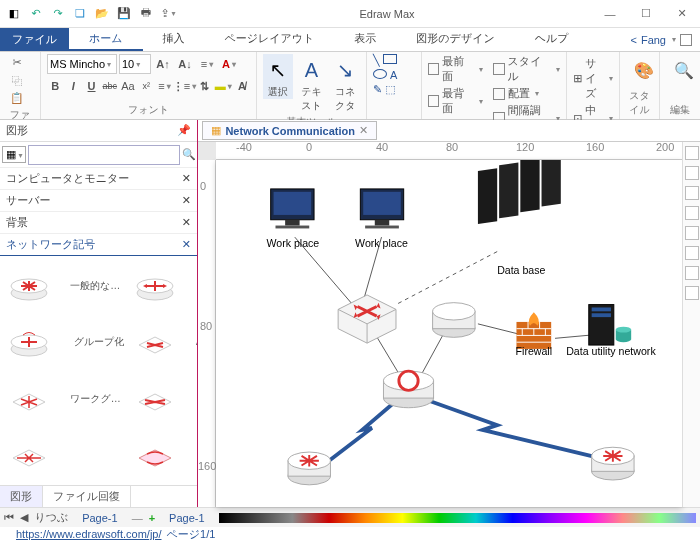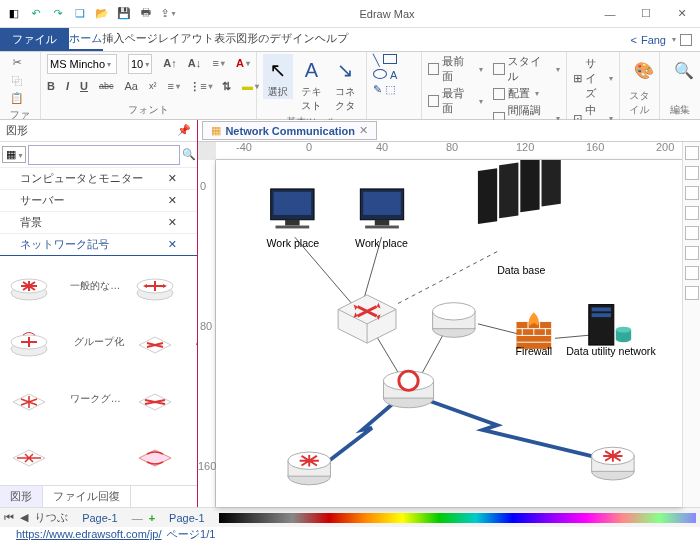--- a/index.html
+++ b/index.html
@@ -5,49 +5,49 @@
 *{margin:0;padding:0;box-sizing:border-box;font-family:"MS UI Gothic","Meiryo",sans-serif;font-size:11px}
 body{width:700px;height:541px;background:#f0f0f0;overflow:hidden;position:relative}
 .titlebar{height:28px;background:#fff;display:flex;align-items:center;padding:0 4px;border-bottom:1px solid #e0e0e0}
 .qat{display:flex;gap:2px;align-items:center}
 .qat-btn{width:20px;height:20px;display:flex;align-items:center;justify-content:center;cursor:pointer}
 .title{flex:1;text-align:center;color:#555}
 .win-controls{display:flex;gap:8px}
 .win-btn{width:28px;height:20px;display:flex;align-items:center;justify-content:center;cursor:pointer;color:#666}
 .tabs-row{height:24px;background:#fff;display:flex;align-items:stretch;border-bottom:1px solid #d0d0d0}
 .file-tab{background:#2a5699;color:#fff;padding:0 12px;display:flex;align-items:center}
-.tab{padding:0 0;display:flex;align-items:center;color:#444;border-bottom:2px solid transparent;cursor:pointer}
+.tab{padding:0 20px;display:flex;align-items:center;color:#444;border-bottom:2px solid transparent;cursor:pointer}
 .tab.active{border-bottom:2px solid #2a5699;color:#2a5699}
 .tabs-right{margin-left:auto;display:flex;align-items:center;gap:4px;padding-right:8px;color:#2a5699}
 .share-icon{color:#2a5699}
 .user{color:#2a5699}
 .ribbon{height:68px;background:#fafafa;display:flex;border-bottom:1px solid #ccc}
 .ribbon-group{border-right:1px solid #e0e0e0;padding:2px 6px;display:flex;flex-direction:column;justify-content:space-between}
 .ribbon-label{text-align:center;color:#777;font-size:10px;padding-top:2px}
 .ribbon-content{display:flex;gap:4px;align-items:flex-start;flex:1}
 .clipboard-btns{display:flex;flex-direction:column;gap:2px;width:28px}
 .mini-btn{width:22px;height:16px;display:flex;align-items:center;justify-content:center;color:#666}
-.font-row{display:flex;gap:11px;align-items:flex-start;margin-bottom:3px}
+.font-row{display:flex;gap:2px;align-items:center;margin-bottom:3px}
 .font-select{height:20px;border:1px solid #ccc;padding:0 2px;background:#fff;display:flex;align-items:center;min-width:70px}
 .size-select{height:20px;border:1px solid #ccc;padding:0 2px;background:#fff;display:flex;align-items:center;width:32px}
 .fmt-btn{width:20px;height:18px;display:flex;align-items:center;justify-content:center;color:#555;font-weight:bold}
 .font-col{display:flex;flex-direction:column}
 .dd{font-size:8px;color:#888;margin-left:2px}
 .big-tool{display:flex;flex-direction:column;align-items:center;width:36px;padding-top:2px;gap:1px}
 .big-tool-icon{width:28px;height:28px;display:flex;align-items:center;justify-content:center;font-size:20px}
 .big-tool-label{font-size:10px;color:#555;text-align:center}
 .arrange-col{display:flex;flex-direction:column;gap:2px;font-size:10px;color:#555}
 .arrange-item{display:flex;align-items:center;gap:3px}
 .sq{width:12px;height:12px;border:1px solid #888;display:inline-block}
 .main{display:flex;height:calc(100% - 28px - 24px - 68px - 20px - 14px)}
 .side{width:198px;background:#fff;border-right:1px solid #be185d;display:flex;flex-direction:column}
 .side-header{height:22px;border-bottom:1px solid #ddd;display:flex;align-items:center;padding:0 6px;color:#444;justify-content:space-between}
 .side-search{height:26px;display:flex;align-items:center;padding:2px;gap:2px;border-bottom:1px solid #eee}
 .side-search input{flex:1;height:20px;border:1px solid #aac;padding:0 4px}
-.cat{height:22px;display:flex;align-items:center;justify-content:space-between;padding:0 20px;border-bottom:1px solid #eee;color:#444;cursor:pointer}
+.cat{height:22px;display:flex;align-items:center;justify-content:space-between;padding:0 6px;border-bottom:1px solid #eee;color:#444;cursor:pointer}
 .cat.active{color:#2a5699;border-bottom:1px solid #2a5699}
 .shapes-panel{flex:1;overflow:auto;padding:4px;display:grid;grid-template-columns:repeat(3,1fr);gap:4px 2px}
 .shape-item{display:flex;flex-direction:row;align-items:center;gap:16px}
 .shape-thumb{width:50px;height:38px;display:flex;align-items:center;justify-content:center}
 .shape-name{font-size:10px;color:#555;text-align:center;white-space:nowrap;overflow:hidden;text-overflow:ellipsis;width:58px}
 .side-tabs{height:22px;display:flex;border-top:1px solid #ddd}
 .side-tab{padding:0 10px;display:flex;align-items:center;color:#555;border-right:1px solid #ddd;cursor:pointer}
 .side-tab.active{background:#eef}
 .canvas-area{flex:1;display:flex;flex-direction:column;background:#e8e8e8;position:relative}
 .doc-tab-row{height:22px;background:#fff;display:flex;align-items:center;padding-left:4px;border-bottom:1px solid #ccc}

